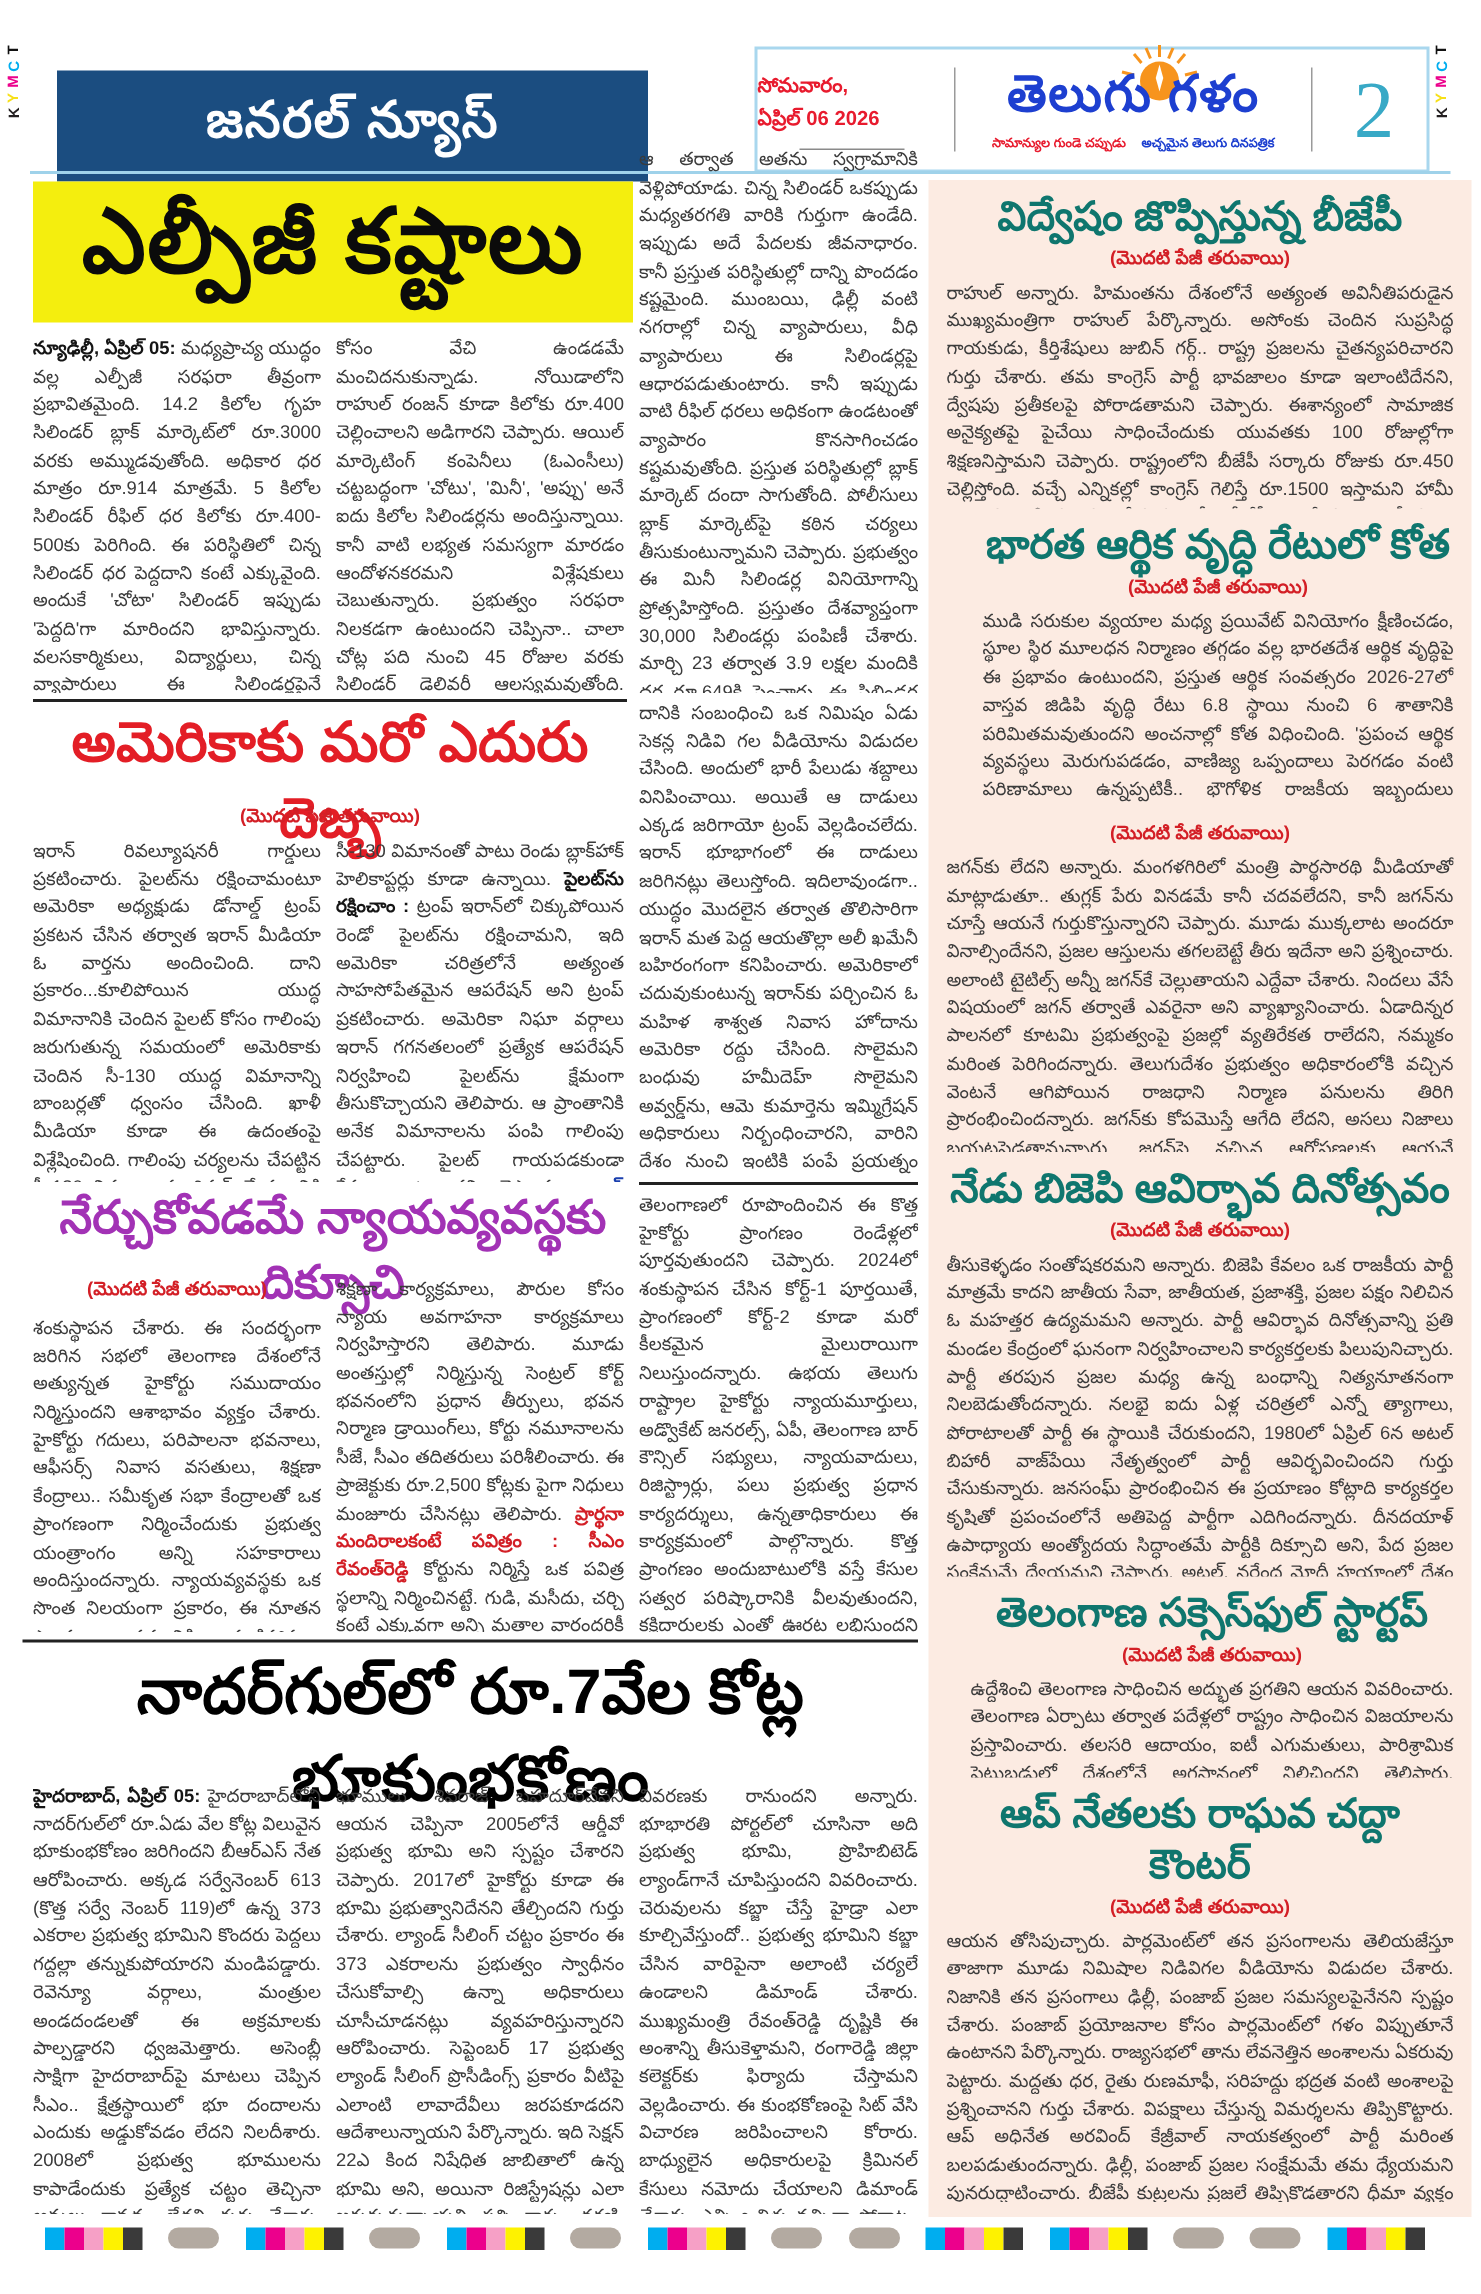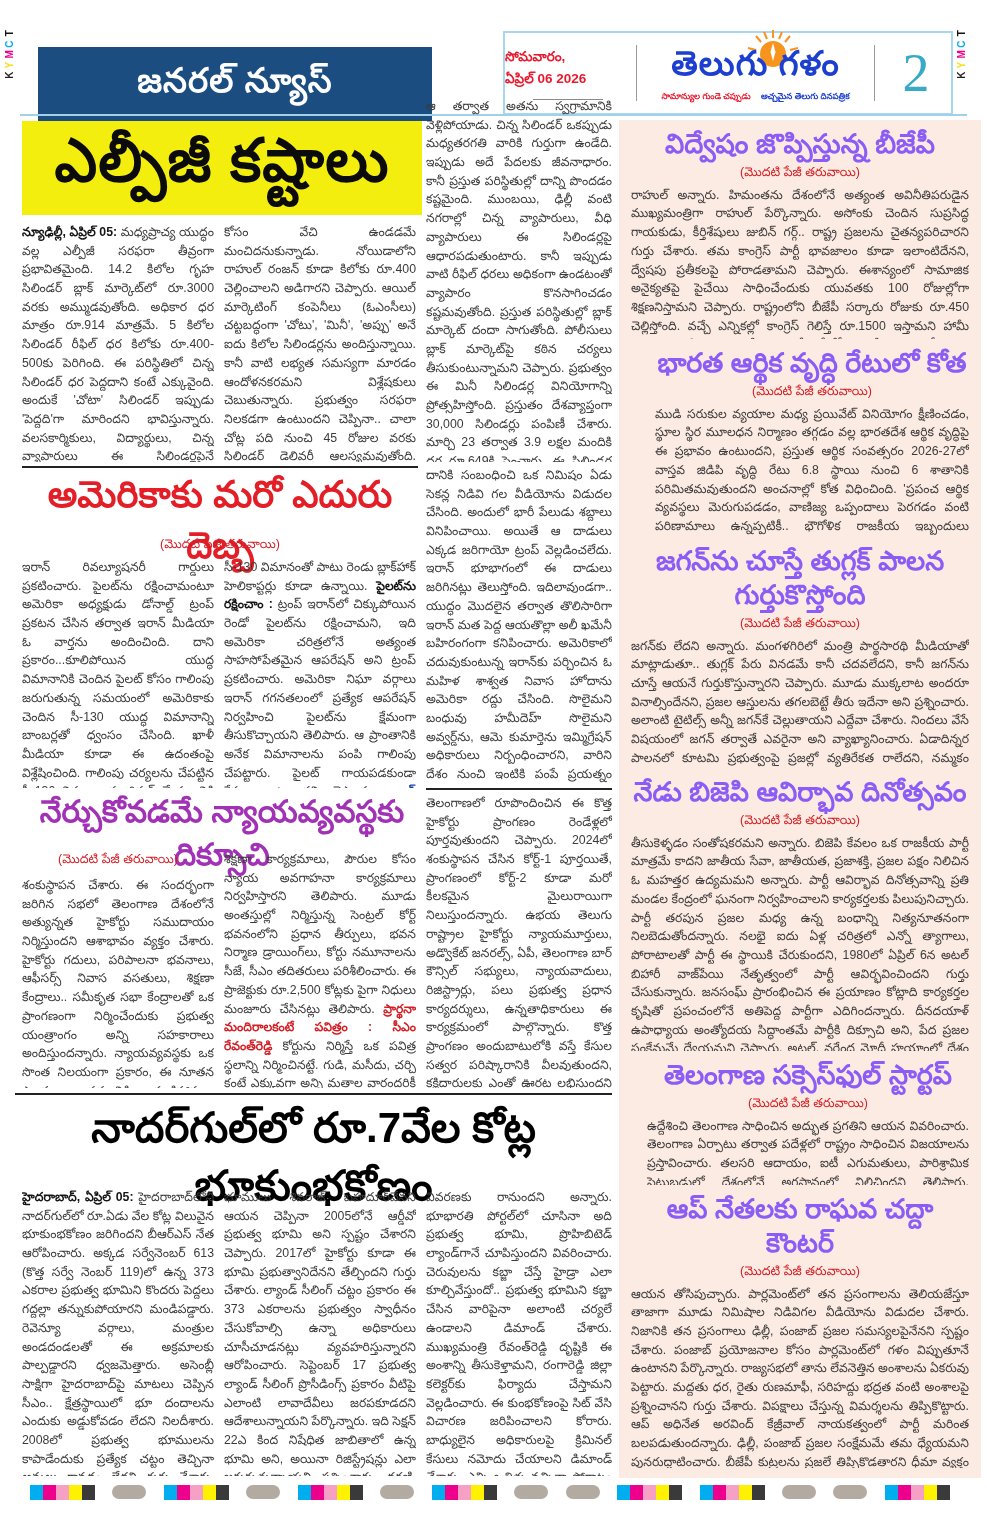--- a/index.html
+++ b/index.html
@@ -24,31 +24,31 @@
   
   .regmark{display:flex;flex-direction:column;align-items:center;font-size:10px;font-weight:bold;line-height:1.05;}
   .regmark span{transform:rotate(-90deg);display:block;}
   .rm-t{color:#111;} .rm-c{color:#00adef;} .rm-m{color:#ec008c;} .rm-y{color:#f7e017;} .rm-k{color:#231f20;}
   
   .hl-yellow{background:#f4ee0e;color:#0b0b0b;display:flex;align-items:center;justify-content:center;
              font-size:60px;font-weight:900;letter-spacing:1px;}
   .hl-red{color:#e31e26;font-size:37px;font-weight:900;text-align:center;}
   .hl-purple{color:#a232b5;font-size:31px;font-weight:900;text-align:center;}
   .hl-magenta{color:#000000;font-size:42px;font-weight:900;text-align:center;}
-  .byline{color:#d31f26;font-size:12.5px;font-weight:normal;text-align:center;}
+  .byline{color:#d31f26;font-size:12.5px;font-weight:bold;text-align:center;}
   .rule{background:#222;height:2px;}
   
   .body-col{font-size:12.3px;line-height:1.52;text-align:justify;color:#3b3b3b;overflow:hidden;}
   .b{font-weight:bold;color:#151515;}
   .b-red{font-weight:bold;color:#d31f26;}
   .b-blue{font-weight:bold;color:#1a3fae;}
   
   .right-col{background:#fcebe2;display:flex;flex-direction:column;overflow:hidden;}
   .rblock{padding:8px 12px 0 12px;overflow:hidden;box-sizing:border-box;}
-  .rblock .rhl{color:#8b5cf6;font-size:27px;font-weight:900;text-align:center;line-height:1.25;}
+  .rblock .rhl{color:#0f766e;font-size:27px;font-weight:900;text-align:center;line-height:1.25;}
   .rblock .byline{margin:3px 0 4px;}
   .rblock .body-col{position:static;}
   
   .cbar{display:flex;align-items:center;justify-content:space-between;}
   .cg{display:flex;height:15px;}
   .cg i{display:block;width:13px;height:15px;}
   .cc{background:#00adef;} .cm{background:#ec008c;} .cp{background:#f6a0c6;}
   .cy{background:#fef200;} .ck{background:#3a3a3a;}
   .gp{width:34px;height:14px;border-radius:7px;background:#b3aaa1;}
 </style>
@@ -180,21 +180,20 @@
       <div class="body-col">రాహుల్ అన్నారు. హిమంతను దేశంలోనే అత్యంత అవినీతిపరుడైన ముఖ్యమంత్రిగా రాహుల్ పేర్కొన్నారు. అసోంకు చెందిన సుప్రసిద్ధ గాయకుడు, కీర్తిశేషులు జుబిన్ గర్గ్.. రాష్ట్ర ప్రజలను చైతన్యపరిచారని గుర్తు చేశారు. తమ కాంగ్రెస్ పార్టీ భావజాలం కూడా ఇలాంటిదేనని, ద్వేషపు ప్రతీకలపై పోరాడతామని చెప్పారు. ఈశాన్యంలో సామాజిక అనైక్యతపై పైచేయి సాధించేందుకు యువతకు 100 రోజుల్లోగా శిక్షణనిస్తామని చెప్పారు. రాష్ట్రంలోని బీజేపీ సర్కారు రోజుకు రూ.450 చెల్లిస్తోంది. వచ్చే ఎన్నికల్లో కాంగ్రెస్ గెలిస్తే రూ.1500 ఇస్తామని హామీ ఇచ్చారు. హిమంత నేతృత్వంలో బీజేపీ విద్వేష రాజకీయాలు నడుపుతోందని, జక్కర్ ప్రచారంలో ఢిల్లీ నుంచి వచ్చిన నాయకులంతా ఇదే ధోరణిలో మాట్లాడారని విమర్శించారు.</div>
     </div>
 
     <div class="rblock" style="height:198px;padding-left:36px;">
       <div class="rhl">భారత ఆర్థిక వృద్ధి రేటులో కోత</div>
       <div class="byline">(మొదటి పేజీ తరువాయి)</div>
       <div class="body-col">ముడి సరుకుల వ్యయాల మధ్య ప్రయివేట్ వినియోగం క్షీణించడం, స్థూల స్థిర మూలధన నిర్మాణం తగ్గడం వల్ల భారతదేశ ఆర్థిక వృద్ధిపై ఈ ప్రభావం ఉంటుందని, ప్రస్తుత ఆర్థిక సంవత్సరం 2026-27లో వాస్తవ జిడిపి వృద్ధి రేటు 6.8 స్థాయి నుంచి 6 శాతానికి పరిమితమవుతుందని అంచనాల్లో కోత విధించింది. 'ప్రపంచ ఆర్థిక వ్యవస్థలు మెరుగుపడడం, వాణిజ్య ఒప్పందాలు పెరగడం వంటి పరిణామాలు ఉన్నప్పటికీ.. భౌగోళిక రాజకీయ ఇబ్బందులు ద్రవ్యోల్బణం పెరుగుదలకు కారణమవుతాయి' అని మూడీస్ నివేదిక తెలిపింది. 2026 అక్టోబర్ నాటికి 2.4 శాతంగా ఉన్న ద్రవ్యోల్బణం.. 2027లో 4.8 శాతానికి చేరుకుంటుందని అంచనా వేసింది. ద్రవ్యోల్బణం ముఖ్య ఆహార ధరలు, వృద్ధి బలంగా కొనసాగేందుకు 2026-27 ఆర్థిక సంవత్సరంలో పాలసీ రేట్ల కోతలకు అవకాశం ఉందని పేర్కొంది. పెరిగిన పన్నులు, గ్యాస్, ఎరువుల ధరల సర్దుబాట్లు ఉంటాయని వివరించింది.</div>
     </div>
 
     <div class="rblock" style="height:231px;">
-      <div class="rhl">జగన్‌ను చూస్తే తుగ్లక్ పాలన గుర్తుకొస్తోంది</div>
       <div class="byline">(మొదటి పేజీ తరువాయి)</div>
       <div class="body-col">జగన్‌కు లేదని అన్నారు. మంగళగిరిలో మంత్రి పార్థసారథి మీడియాతో మాట్లాడుతూ.. తుగ్లక్ పేరు వినడమే కానీ చదవలేదని, కానీ జగన్‌ను చూస్తే ఆయనే గుర్తుకొస్తున్నారని చెప్పారు. మూడు ముక్కలాట అందరూ వినాల్సిందేనని, ప్రజల ఆస్తులను తగలబెట్టే తీరు ఇదేనా అని ప్రశ్నించారు. అలాంటి టైటిల్స్ అన్నీ జగన్‌కే చెల్లుతాయని ఎద్దేవా చేశారు. నిందలు వేసే విషయంలో జగన్ తర్వాతే ఎవరైనా అని వ్యాఖ్యానించారు. ఏడాదిన్నర పాలనలో కూటమి ప్రభుత్వంపై ప్రజల్లో వ్యతిరేకత రాలేదని, నమ్మకం మరింత పెరిగిందన్నారు. తెలుగుదేశం ప్రభుత్వం అధికారంలోకి వచ్చిన వెంటనే ఆగిపోయిన రాజధాని నిర్మాణ పనులను తిరిగి ప్రారంభించిందన్నారు. జగన్‌కు కోపమొస్తే ఆగేది లేదని, అసలు నిజాలు బయటపెడతామన్నారు. జగన్‌పై వచ్చిన ఆరోపణలకు ఆయనే బదులివ్వాలన్నారు.</div>
     </div>
 
     <div class="rblock" style="height:283px;">
       <div class="rhl">నేడు బిజెపి ఆవిర్భావ దినోత్సవం</div>
       <div class="byline">(మొదటి పేజీ తరువాయి)</div>
       <div class="body-col">తీసుకెళ్ళడం సంతోషకరమని అన్నారు. బిజెపి కేవలం ఒక రాజకీయ పార్టీ మాత్రమే కాదని జాతీయ సేవా, జాతీయత, ప్రజాశక్తి, ప్రజల పక్షం నిలిచిన ఓ మహత్తర ఉద్యమమని అన్నారు. పార్టీ ఆవిర్భావ దినోత్సవాన్ని ప్రతి మండల కేంద్రంలో ఘనంగా నిర్వహించాలని కార్యకర్తలకు పిలుపునిచ్చారు. పార్టీ తరపున ప్రజల మధ్య ఉన్న బంధాన్ని నిత్యనూతనంగా నిలబెడుతోందన్నారు. నలభై ఐదు ఏళ్ల చరిత్రలో ఎన్నో త్యాగాలు, పోరాటాలతో పార్టీ ఈ స్థాయికి చేరుకుందని, 1980లో ఏప్రిల్ 6న అటల్ బిహారీ వాజ్‌పేయి నేతృత్వంలో పార్టీ ఆవిర్భవించిందని గుర్తు చేసుకున్నారు. జనసంఘ్ ప్రారంభించిన ఈ ప్రయాణం కోట్లాది కార్యకర్తల కృషితో ప్రపంచంలోనే అతిపెద్ద పార్టీగా ఎదిగిందన్నారు. దీనదయాళ్ ఉపాధ్యాయ అంత్యోదయ సిద్ధాంతమే పార్టీకి దిక్సూచి అని, పేద ప్రజల సంక్షేమమే ధ్యేయమని చెప్పారు. అటల్, నరేంద్ర మోదీ హయాంలో దేశం అభివృద్ధి పథంలో దూసుకెళ్తోందన్నారు. రాష్ట్రవ్యాప్తంగా జెండా ఆవిష్కరణలు, సేవా కార్యక్రమాలు, అన్నదాన కార్యక్రమాలు నిర్వహించనున్నట్లు వివరించారు. పార్టీ సిద్ధాంతాల వ్యాప్తికి ప్రతి కార్యకర్త కృషి చేయాలని కోరారు.</div>
     </div>
 

